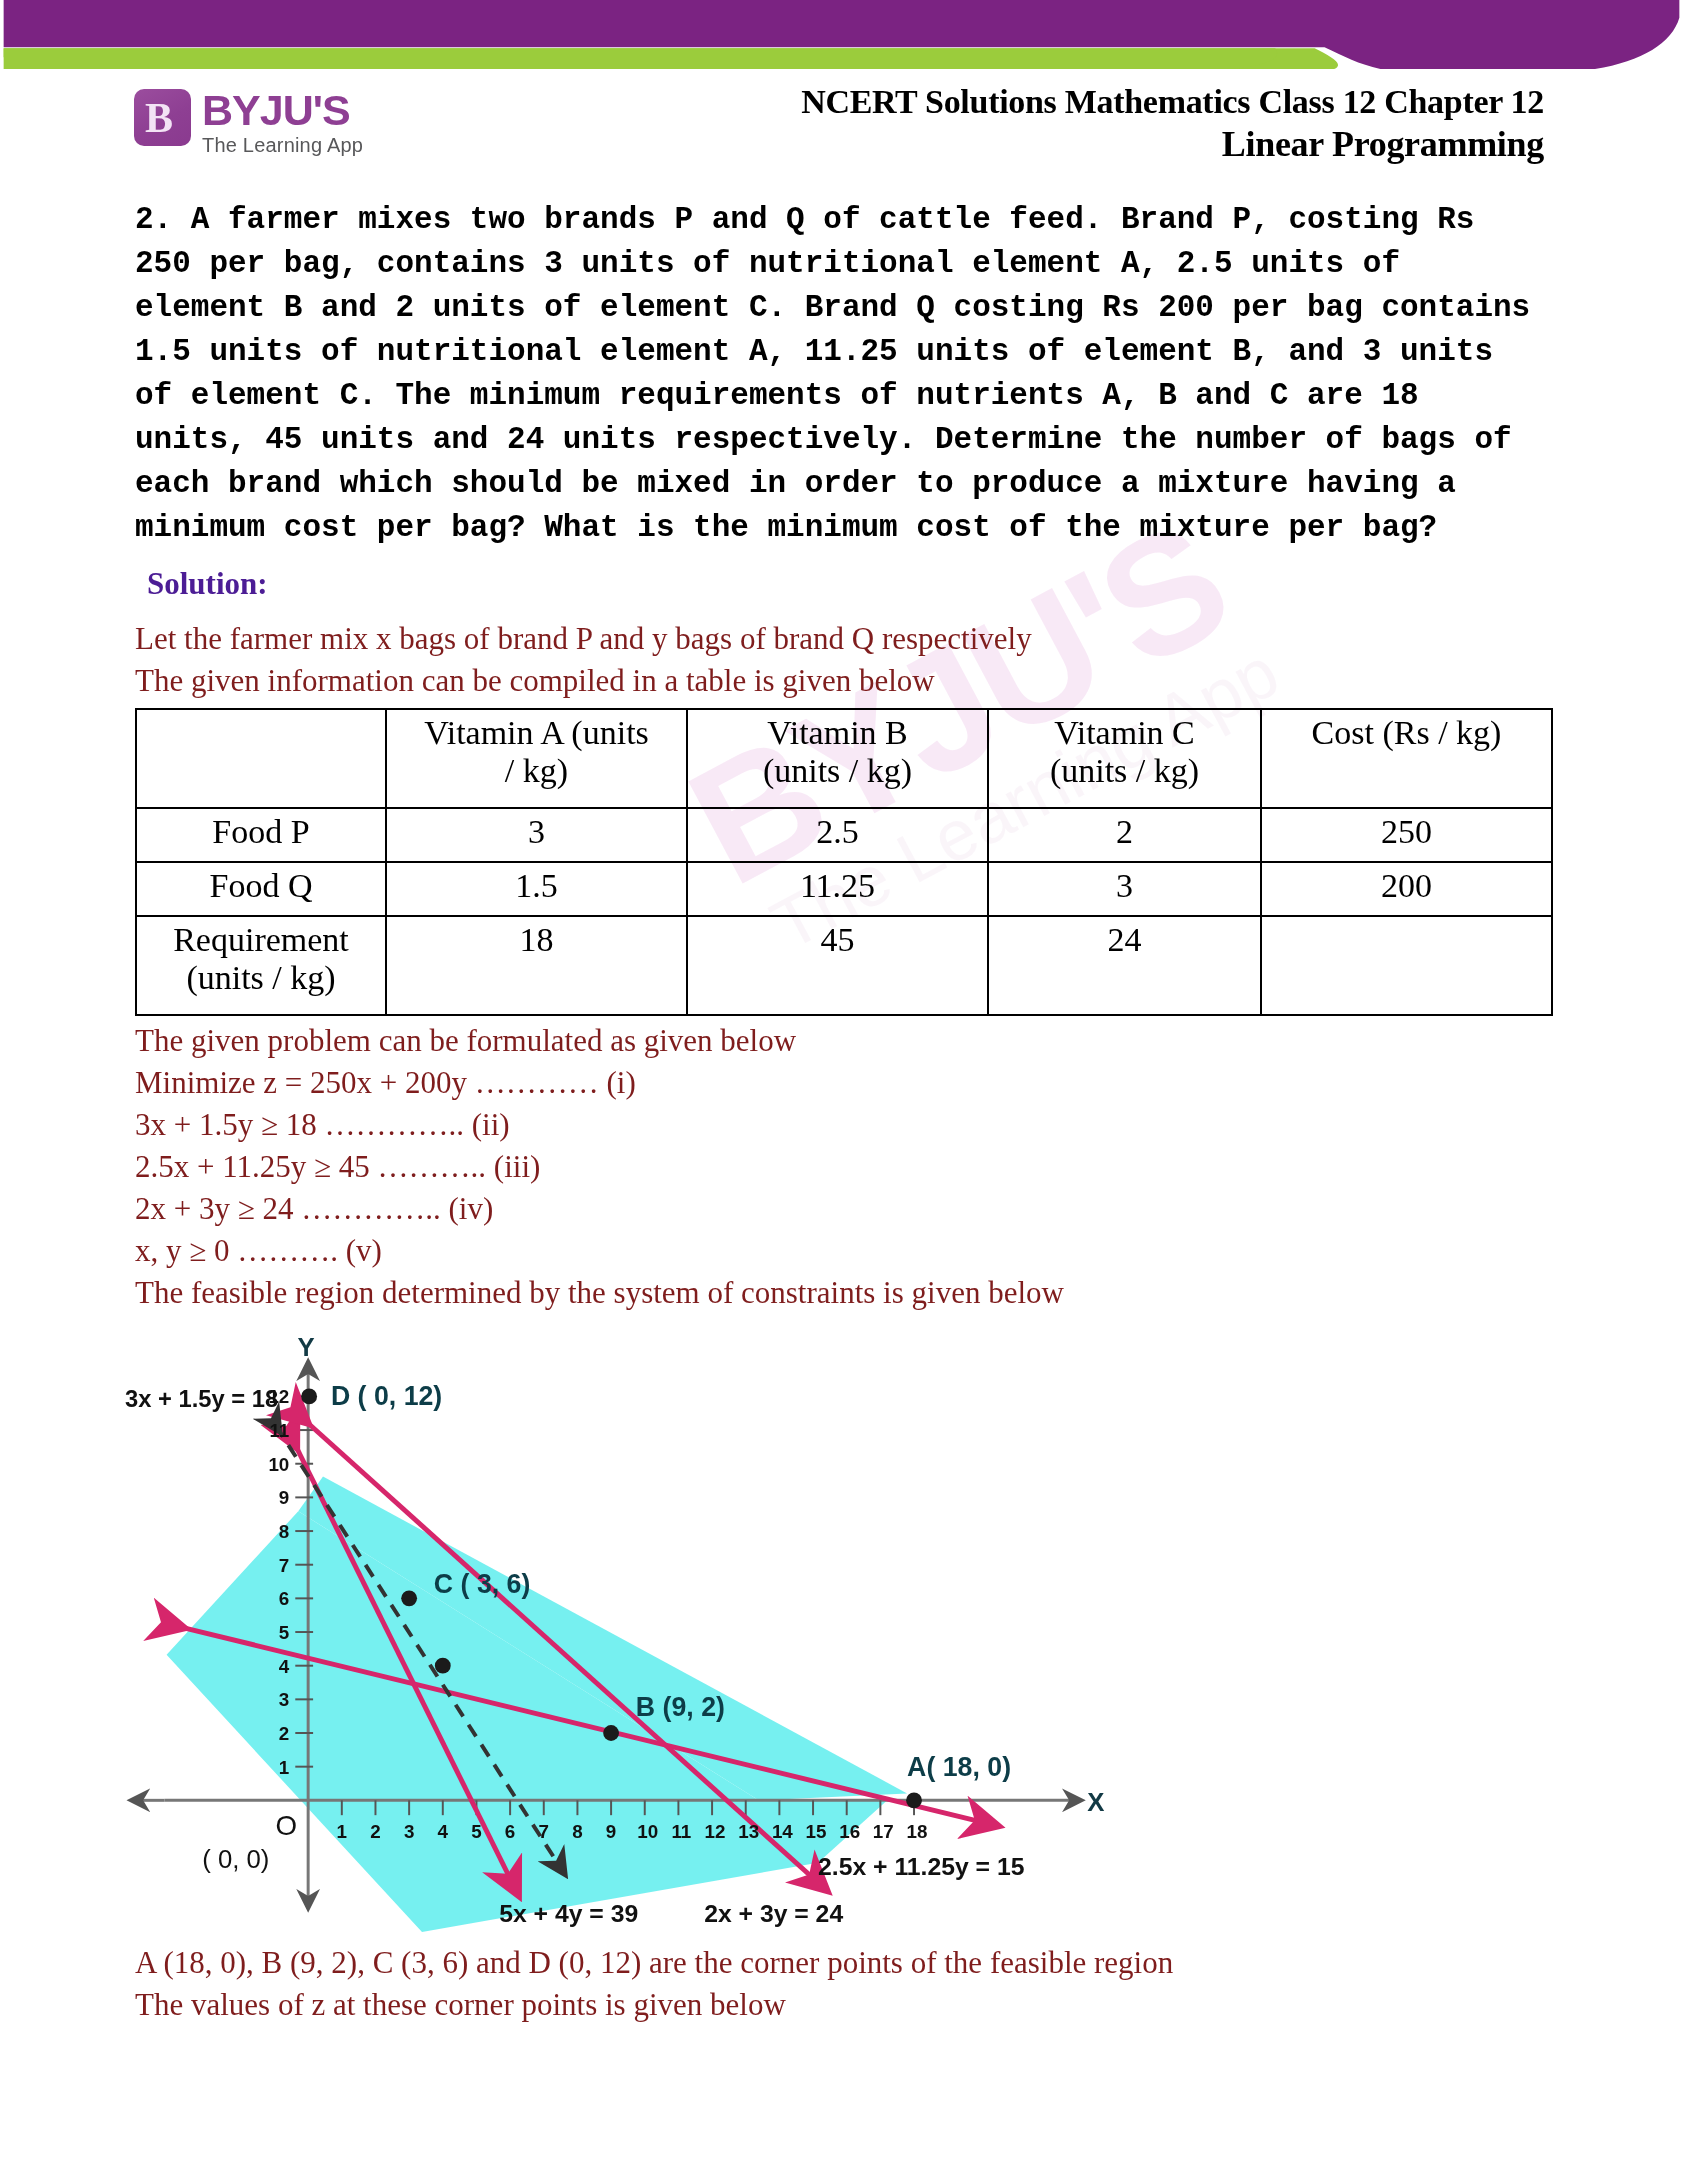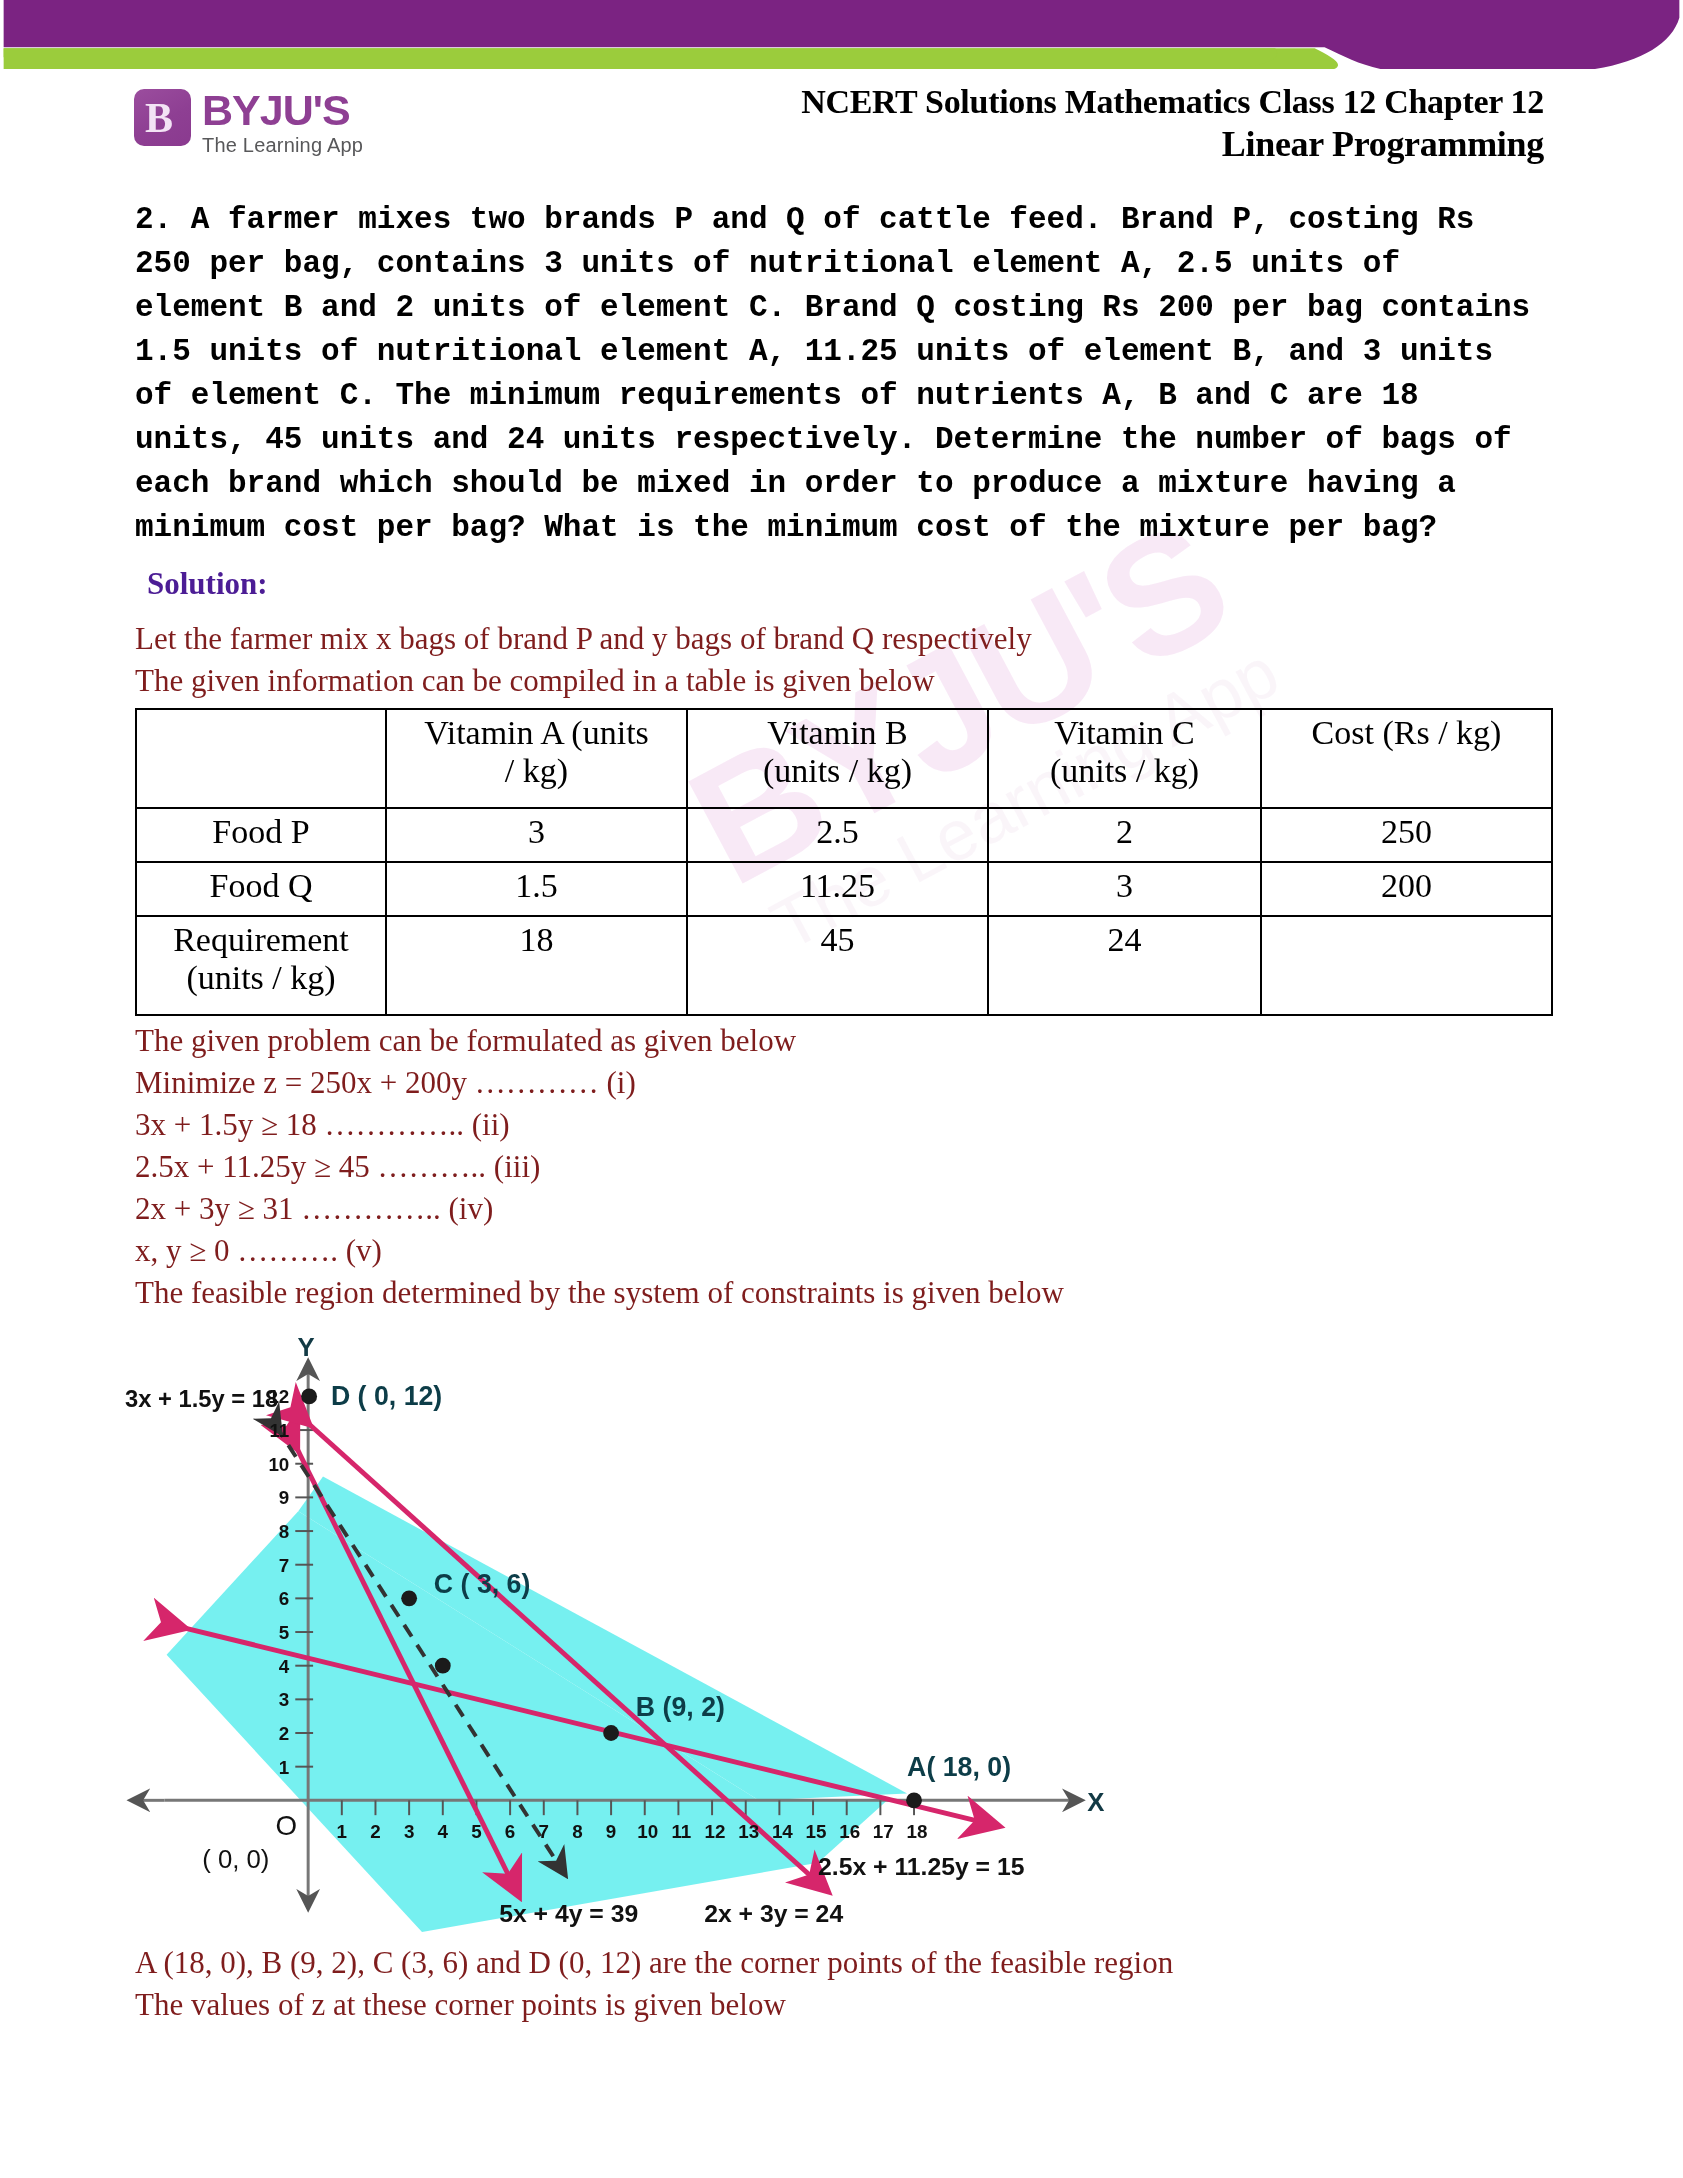--- a/index.html
+++ b/index.html
@@ -314,21 +314,21 @@
           <td>24</td>
           <td></td>
         </tr>
       </tbody>
     </table>
 
     <p class="plain">The given problem can be formulated as given below</p>
     <p class="plain">Minimize z = 250x + 200y ………… (i)</p>
     <p class="plain">3x + 1.5y ≥ 18 ………….. (ii)</p>
     <p class="plain">2.5x + 11.25y ≥ 45 ……….. (iii)</p>
-    <p class="plain">2x + 3y ≥ 31 ………….. (iv)</p>
+    <p class="plain">2x + 3y ≥ 24 ………….. (iv)</p>
     <p class="plain">x, y ≥ 0 ………. (v)</p>
     <p class="plain">The feasible region determined by the system of constraints is given below</p>
 
     <div class="graph">
       <svg id="lp-graph" width="990" height="614" viewBox="0 0 1000 620" xmlns="http://www.w3.org/2000/svg">
         <defs>
           <marker id="arrowRed" markerWidth="9" markerHeight="9" refX="5" refY="4.5" orient="auto">
             <path d="M0,0 L9,4.5 L0,9 L2.6,4.5 Z" fill="#D6266B"></path>
           </marker>
           <marker id="arrowDark" markerWidth="8" markerHeight="8" refX="4.5" refY="4" orient="auto">

